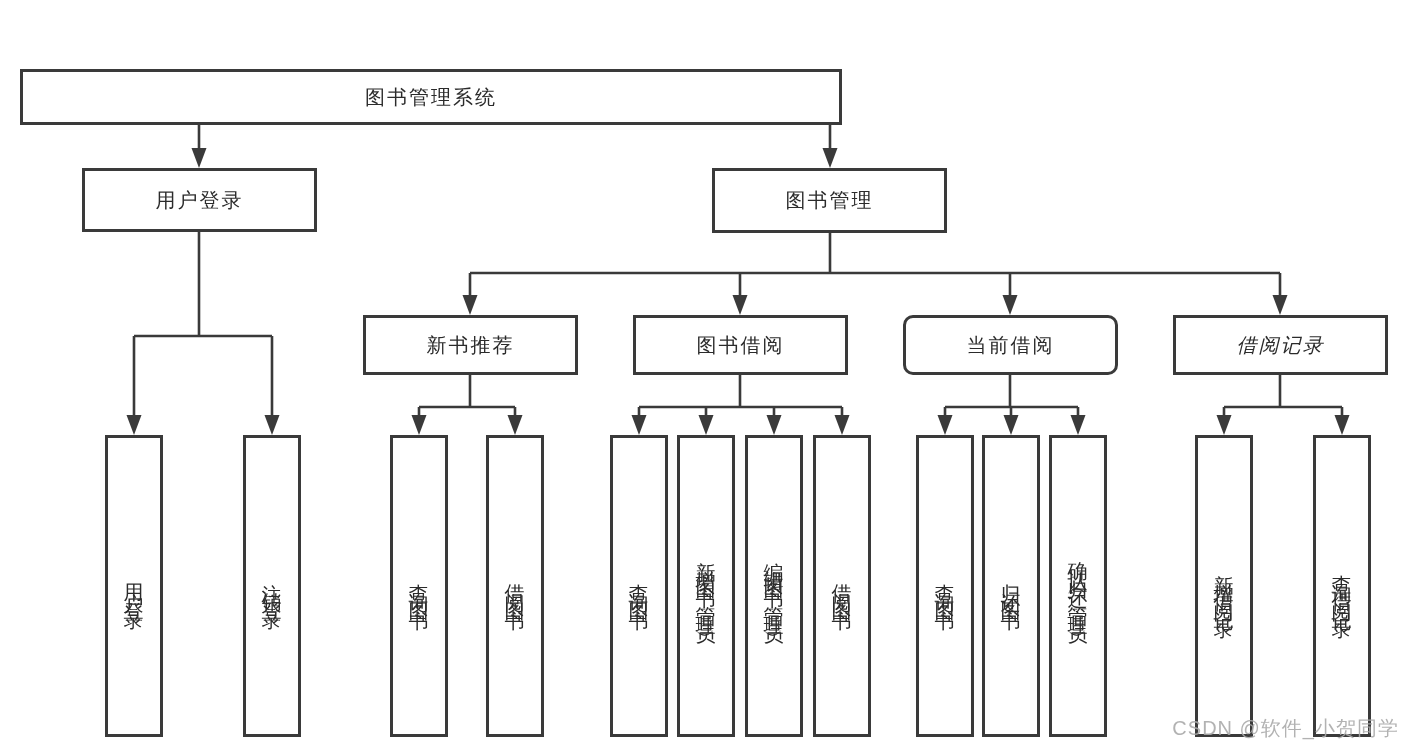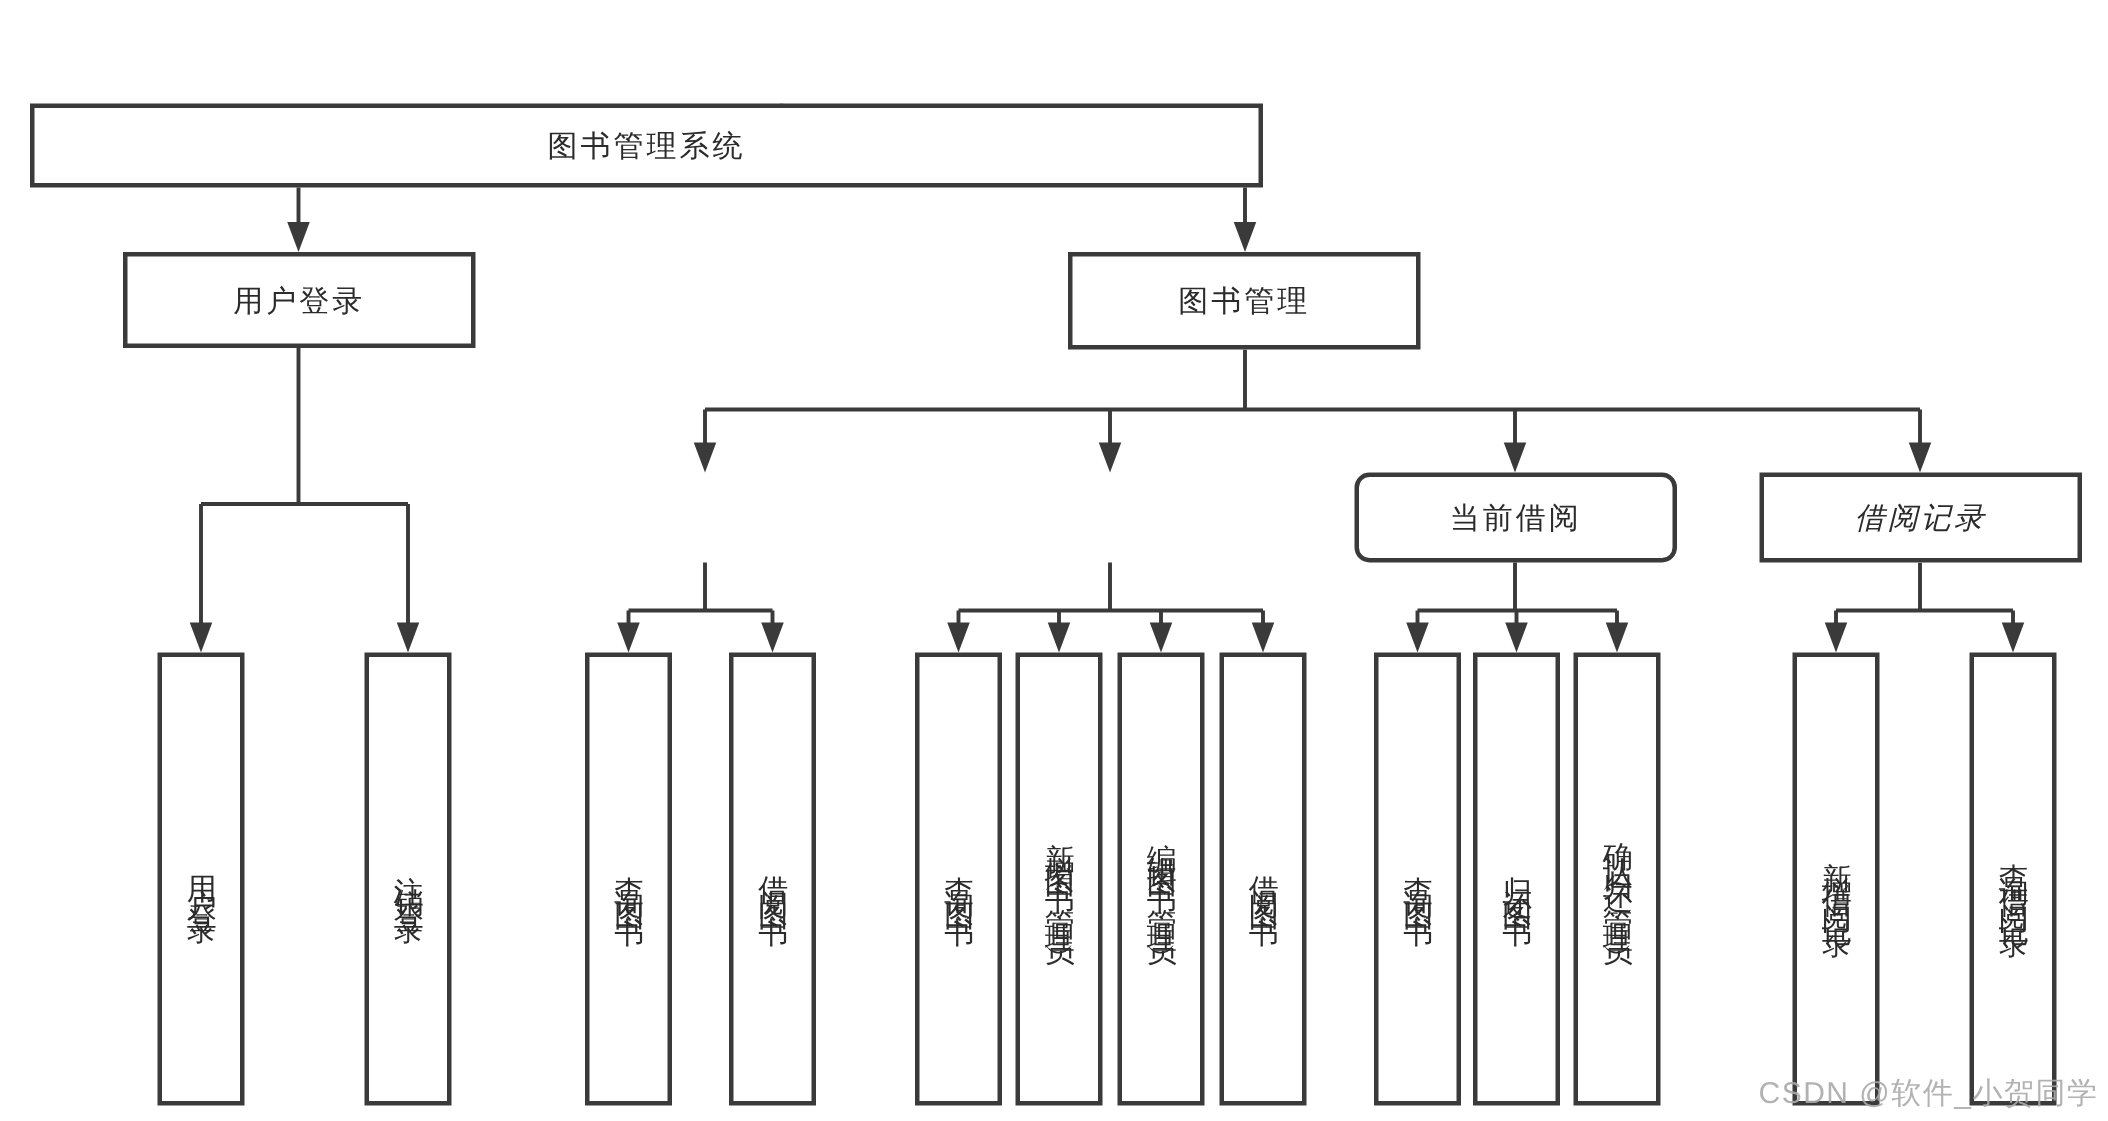--- a/index.html
+++ b/index.html
@@ -94,20 +94,26 @@
     <span>图书管理系统</span>
   </div>
 
   <div class="node" style="left:82px; top:168px; width:235px; height:64px;">
     <span>用户登录</span>
   </div>
   <div class="node" style="left:712px; top:168px; width:235px; height:65px;align-items:center;">
     <span>图书管理</span>
   </div>
 
+  <div class="node" style="left:363px; top:315px; width:215px; height:60px;">
+    <span>新书推荐</span>
+  </div>
+  <div class="node" style="left:633px; top:315px; width:215px; height:60px;">
+    <span>图书借阅</span>
+  </div>
   <div class="node" style="left:903px; top:315px; width:215px; height:60px;border-radius:10px;">
     <span>当前借阅</span>
   </div>
   <div class="node" style="left:1173px; top:315px; width:215px; height:60px;font-style:italic;">
     <span>借阅记录</span>
   </div>
 
   <div class="node vert" style="left:105px; top:435px; width:58px; height:302px;">
     <span>用户登录</span>
   </div>

